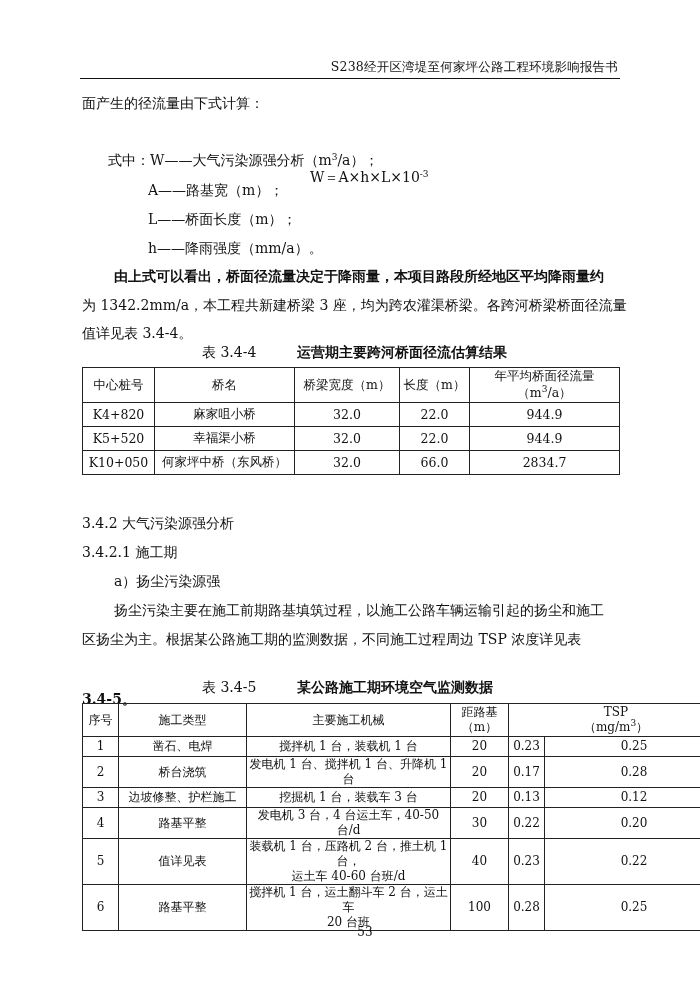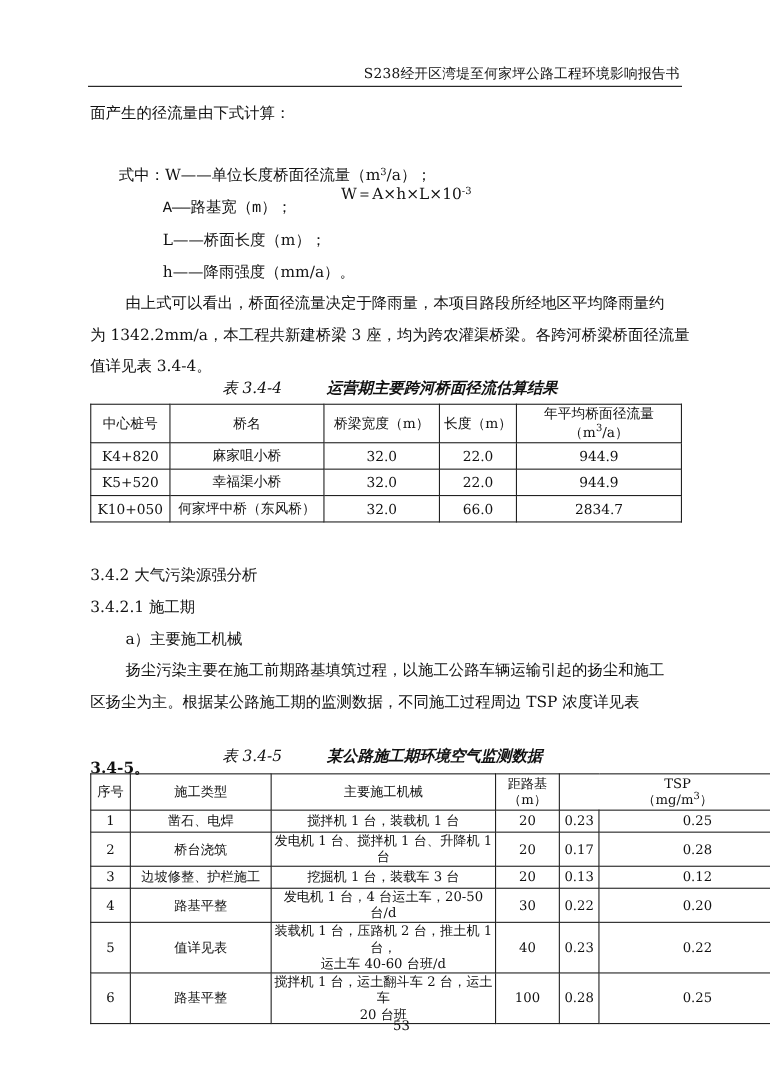--- a/index.html
+++ b/index.html
@@ -2,21 +2,21 @@
 <html><head>
 <meta charset="utf-8">
 <style>
   html, body { margin: 0; padding: 0; background: #ffffff; }
   body { width: 700px; height: 990px; position: relative; overflow: hidden;
          font-family: "DejaVu Serif", "Liberation Serif", serif; color: #111; }
   .header { position: absolute; left: 80px; top: 58px; width: 540px; height: 20px; border-bottom: 1.5px solid #111; }
   .header-text { position: absolute; right: 2px; top: 1px; font-size: 12.5px; letter-spacing: 0.2px; }
   .p { position: absolute; font-size: 14px; line-height: 16px; white-space: nowrap; }
   sup { font-size: 9px; vertical-align: 5px; line-height: 0; }
-  .caption { position: absolute; font-size: 14px; font-weight: bold; font-family: "DejaVu Sans", "Liberation Sans", sans-serif; white-space: nowrap; font-style: italic; }
+  .caption { position: absolute; font-size: 14px; font-weight: bold; font-family: "DejaVu Sans", "Liberation Sans", sans-serif; white-space: nowrap; }
   .caption .num { display: inline-block; width: 95px; font-weight: normal; font-family: "DejaVu Serif", "Liberation Serif", serif; }
   table { position: absolute; border-collapse: collapse; font-size: 12.5px; }
   td, th { border: 1px solid #222; text-align: center; font-weight: normal; padding: 0; }
   #t1 { left: 82px; top: 367px; width: 538px; border: 1.5px solid #222; }
   #t1 td, #t1 th { height: 23px; }
   #t2 { left: 82px; top: 703px; width: 642px; border: 1.5px solid #222; font-size: 12px; }
   #t2 td, #t2 th { height: 19px; line-height: 15px; }
   #t2 th.h2r { height: 32px; }
   #t2 td.two { height: 30px; }
   .page-num { position: absolute; left: 0; width: 700px; top: 925px; text-align: center; font-size: 12px; padding-left: 15px; }
@@ -28,27 +28,27 @@
   <span class="header-text">S238经开区湾堤至何家坪公路工程环境影响报告书</span>
 </div>
 
 <div class="p" style="left:82px; top:95px;">面产生的径流量由下式计算：</div>
 
 <div class="p" style="left:310px; top:123px;margin-top:46px;">
   <span>W＝A×h×L×10</span><sup>-3</sup>
 </div>
 
 <div class="p" style="left:108px; top:152px;">
-  <span>式中：W——单位长度桥面径流量（m</span><sup>3</sup><span>/a）；</span>
+  <span>式中：W——大气污染源强分析（m</span><sup>3</sup><span>/a）；</span>
 </div>
-<div class="p" style="left:148px; top:182px;font-family:Liberation Mono, monospace;">A——路基宽（m）；</div>
+<div class="p" style="left:148px; top:182px;">A——路基宽（m）；</div>
 <div class="p" style="left:148px; top:211px;">L——桥面长度（m）；</div>
 <div class="p" style="left:148px; top:240px;">h——降雨强度（mm/a）。</div>
 
-<div class="p" style="left:114px; top:268px;">由上式可以看出，桥面径流量决定于降雨量，本项目路段所经地区平均降雨量约</div>
+<div class="p" style="left:114px; top:268px;font-weight:bold;">由上式可以看出，桥面径流量决定于降雨量，本项目路段所经地区平均降雨量约</div>
 <div class="p" style="left:82px; top:297px;">为 1342.2mm/a，本工程共新建桥梁 3 座，均为跨农灌渠桥梁。各跨河桥梁桥面径流量</div>
 <div class="p" style="left:82px; top:325px;">值详见表 3.4-4。</div>
 
 <div class="caption" style="left:202px; top:344px;">
   <span class="num">表 3.4-4</span><span>运营期主要跨河桥面径流估算结果</span>
 </div>
 
 <table id="t1">
   <colgroup>
       <col style="width:72px">
@@ -84,21 +84,21 @@
     <td>何家坪中桥（东风桥）</td>
     <td>32.0</td>
     <td>66.0</td>
     <td>2834.7</td>
   </tr>
 </tbody>
   </table>
 
 <div class="p" style="left:82px; top:515px;">3.4.2   大气污染源强分析</div>
 <div class="p" style="left:82px; top:544px;text-align:center;">3.4.2.1  施工期</div>
-<div class="p" style="left:114px; top:573px;">a）主要施工机械</div>
+<div class="p" style="left:114px; top:573px;">a）扬尘污染源强</div>
 <div class="p" style="left:114px; top:602px;">扬尘污染主要在施工前期路基填筑过程，以施工公路车辆运输引起的扬尘和施工</div>
 <div class="p" style="left:82px; top:631px;">区扬尘为主。根据某公路施工期的监测数据，不同施工过程周边 TSP 浓度详见表</div>
 <div class="p" style="left:82px; top:691px;font-weight:bold;">3.4-5。</div>
 
 <div class="caption" style="left:202px; top:679px;">
   <span class="num">表 3.4-5</span><span>某公路施工期环境空气监测数据</span>
 </div>
 
 <table id="t2">
   <colgroup>
@@ -143,21 +143,21 @@
     <td>3</td>
     <td>边坡修整、护栏施工</td>
     <td>挖掘机 1 台，装载车 3 台</td>
     <td>20</td>
     <td>0.13</td>
     <td>0.12</td>
   </tr>
   <tr>
     <td>4</td>
     <td>路基平整</td>
-    <td>发电机 1 台，4 台运土车，20-50 台/d</td>
+    <td>发电机 3 台，4 台运土车，40-50 台/d</td>
     <td>30</td>
     <td>0.22</td>
     <td>0.20</td>
   </tr>
   <tr>
     <td class="two">5</td>
     <td class="two">值详见表</td>
     <td class="two">
       <div>装载机 1 台，压路机 2 台，推土机 1 台，</div>
       <div>运土车 40-60 台班/d</div>

